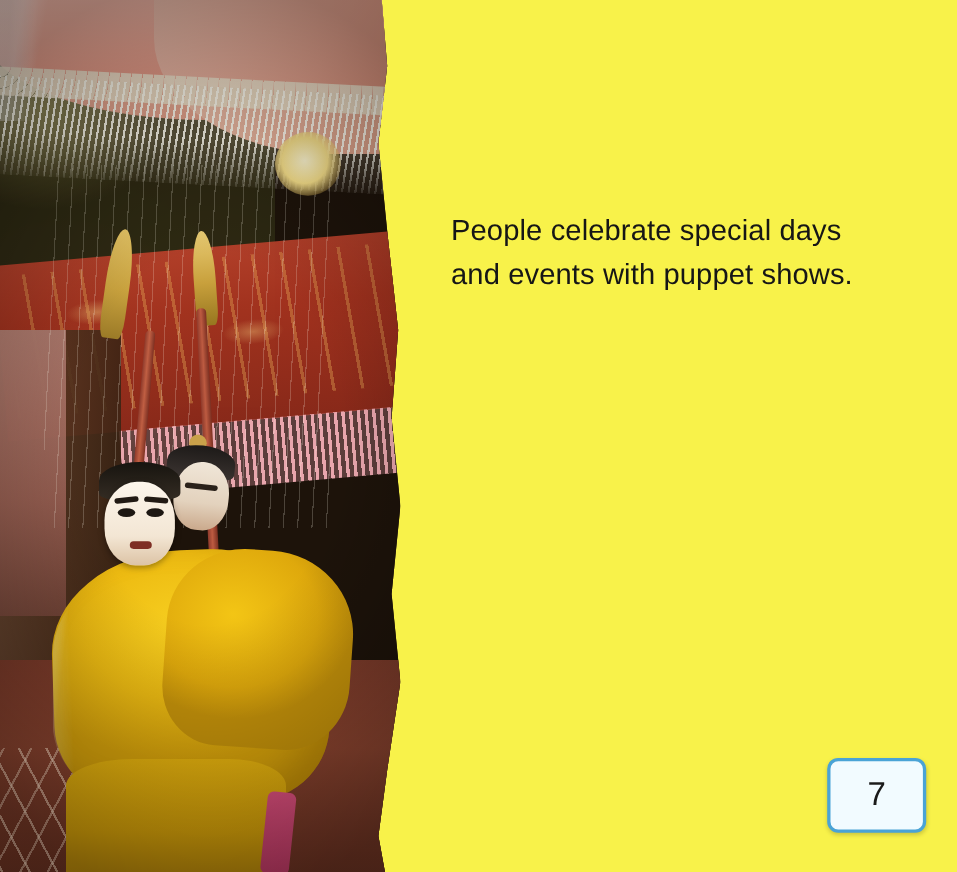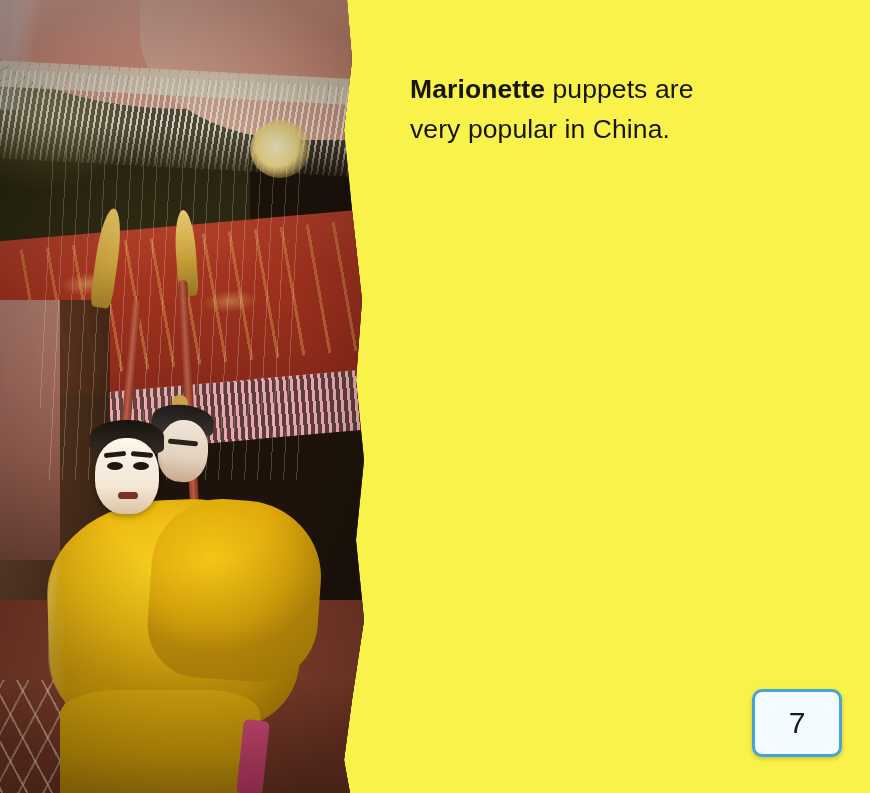--- a/index.html
+++ b/index.html
@@ -359,23 +359,23 @@
     <div class="ph" id="ph-canopy"></div>
     <div class="ph" id="ph-canopy-2"></div>
     <div class="ph" id="ph-canopy-folds"></div>
     <div class="ph" id="ph-fringe-scallop"></div>
     <div class="ph" id="ph-fringe"></div>
     <div class="ph" id="ph-lantern"></div>
     <div class="ph" id="ph-vignette"></div>
   </div>
 
   <div id="text-col">
-    <p class="para" id="para-1"><b>Marionette</b><span> puppets are
-very popular in China.</span></p>
-
+
+    <p class="para" id="para-2">People celebrate special days
+and events with puppet shows.</p>
 
   </div>
 
   <div id="page-badge">
     <span id="page-number">7</span>
   </div>
 
 </div>
 
 </body></html>

